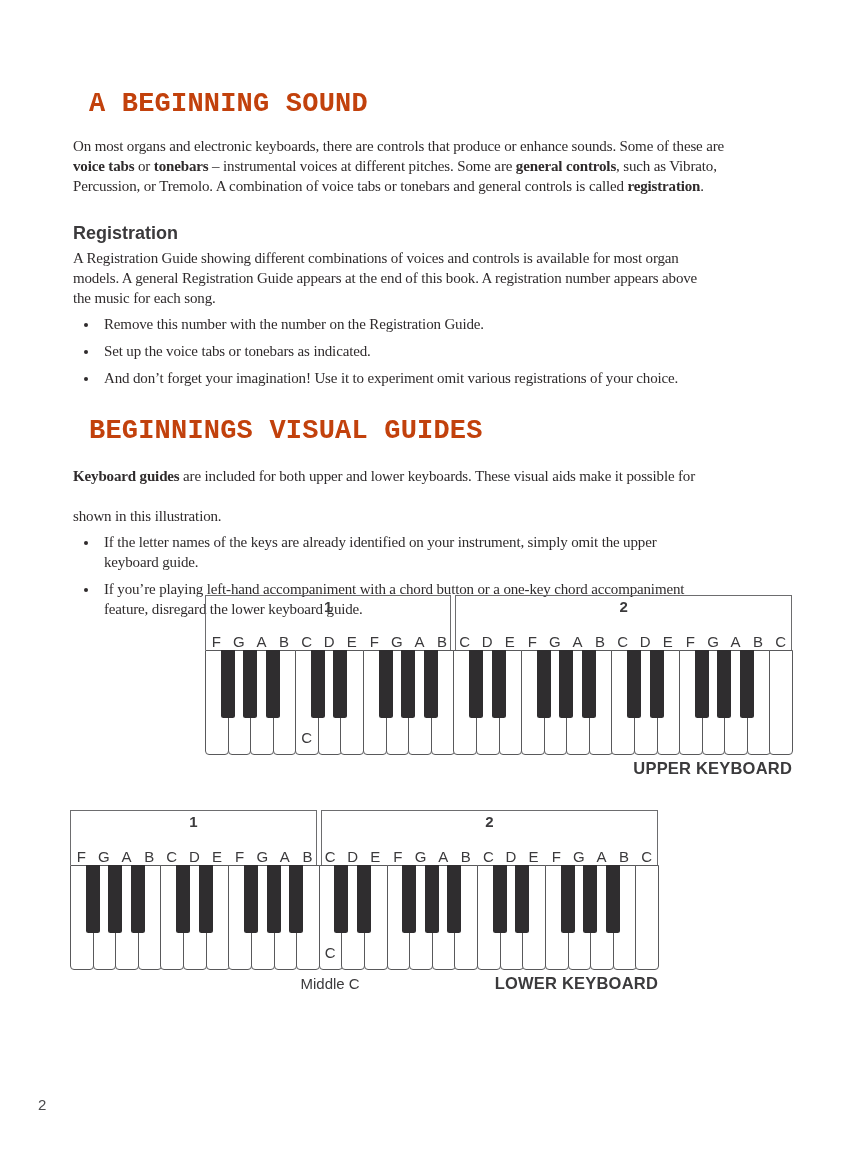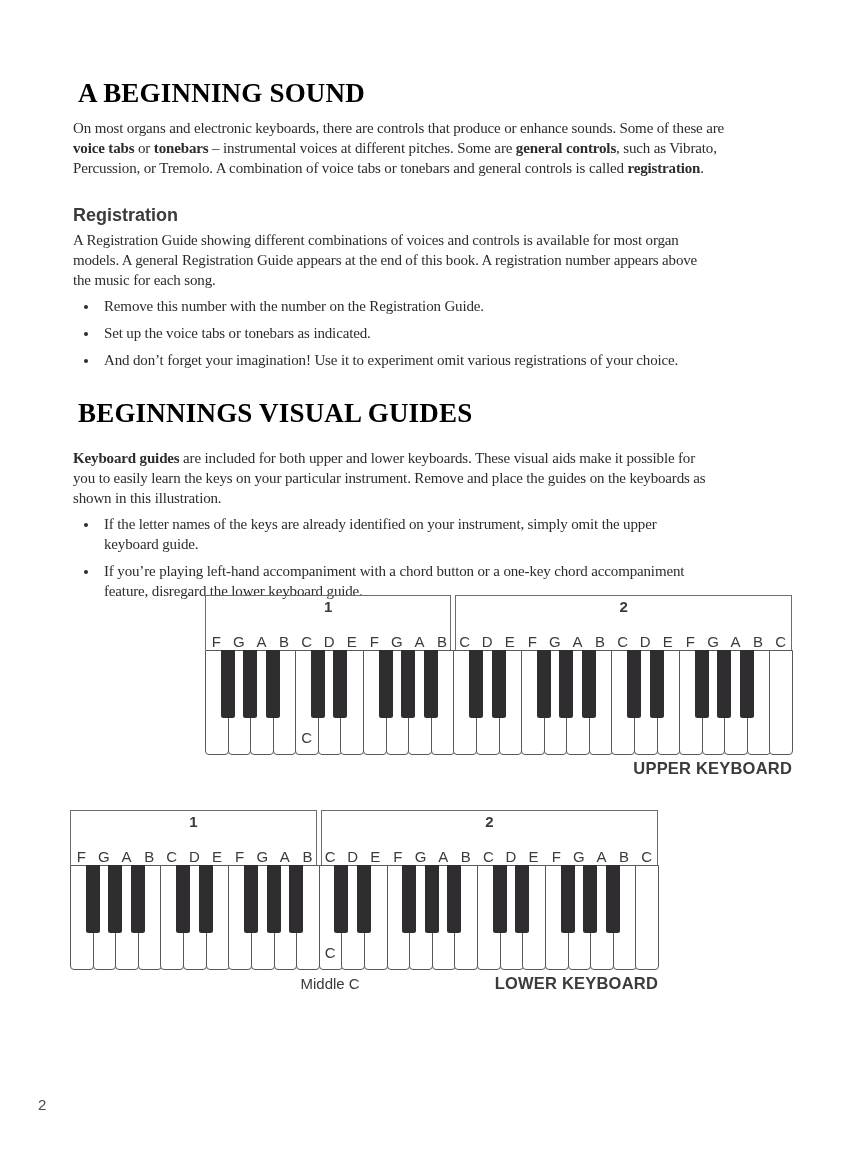--- a/index.html
+++ b/index.html
@@ -2,23 +2,23 @@
 <html><head>
 <meta charset="utf-8">
 <style>
   html,body{margin:0;padding:0;background:#e8e8e8;}
   .page{
     position:relative; width:864px; height:1152px; background:#ffffff;
     font-family:"Liberation Serif", serif; overflow:hidden; margin:0 auto;
   }
   .content{position:absolute; left:73px; top:73px; width:726px;}
   h1.sec{
-    font-family:Liberation Serif, serif; font-weight:700;
+    font-family:Liberation Mono, monospace; font-weight:700;
     font-size:27px; line-height:31px; letter-spacing:0.2px;
-    color:#000000; margin:5px;
+    color:#c2410c; margin:16px;
   }
   h2.sub{
     font-family:"Liberation Sans", sans-serif; font-weight:700;
     font-size:18px; line-height:22px; color:#3b3a3c; margin:26px 0 0 0;
   }
   .body-p{
     font-size:15px; line-height:20px; letter-spacing:-0.15px;
     color:#2f2b2c; margin:0;
   }
   .body-p b{font-weight:700;}
@@ -97,21 +97,21 @@
     <p class="body-p mt-sub"><span>A Registration Guide showing different combinations of voices and controls is available for most organ</span><br><span>models. A general Registration Guide appears at the end of this book. A registration number appears above</span><br><span>the music for each song.</span></p>
 
     <ul class="bullets first">
         <li><span>Remove this number with the number on the Registration Guide.</span></li>
         <li><span>Set up the voice tabs or tonebars as indicated.</span></li>
         <li><span>And don’t forget your imagination! Use it to experiment omit various registrations of your choice.</span></li>
       </ul>
 
     <h1 class="sec sec2">BEGINNINGS VISUAL GUIDES</h1>
 
-    <p class="body-p mt-p3"><b>Keyboard guides</b><span> are included for both upper and lower keyboards. These visual aids make it possible for</span><br><span>you to easily learn the keys on your particular instrument. Remove and place the guides on the keyboards as</span><br><span>shown in this illustration.</span></p>
+    <p class="body-p mt-p3"><b>Keyboard guides</b><span> are included for both upper and lower keyboards. These visual aids make it possible for</span><br><br><span>shown in this illustration.</span></p>
 
     <ul class="bullets">
         <li><span>If the letter names of the keys are already identified on your instrument, simply omit the upper</span><br><span>keyboard guide.</span></li>
         <li><span>If you’re playing left-hand accompaniment with a chord button or a one-key chord accompaniment</span><br><span>feature, disregard the lower keyboard guide.</span></li>
       </ul>
   </div>
 
   <div class="keyboard upper">
       <div class="kb-guides">
         <div class="guide-box" style="left: 0px; width: 246.35px;">

